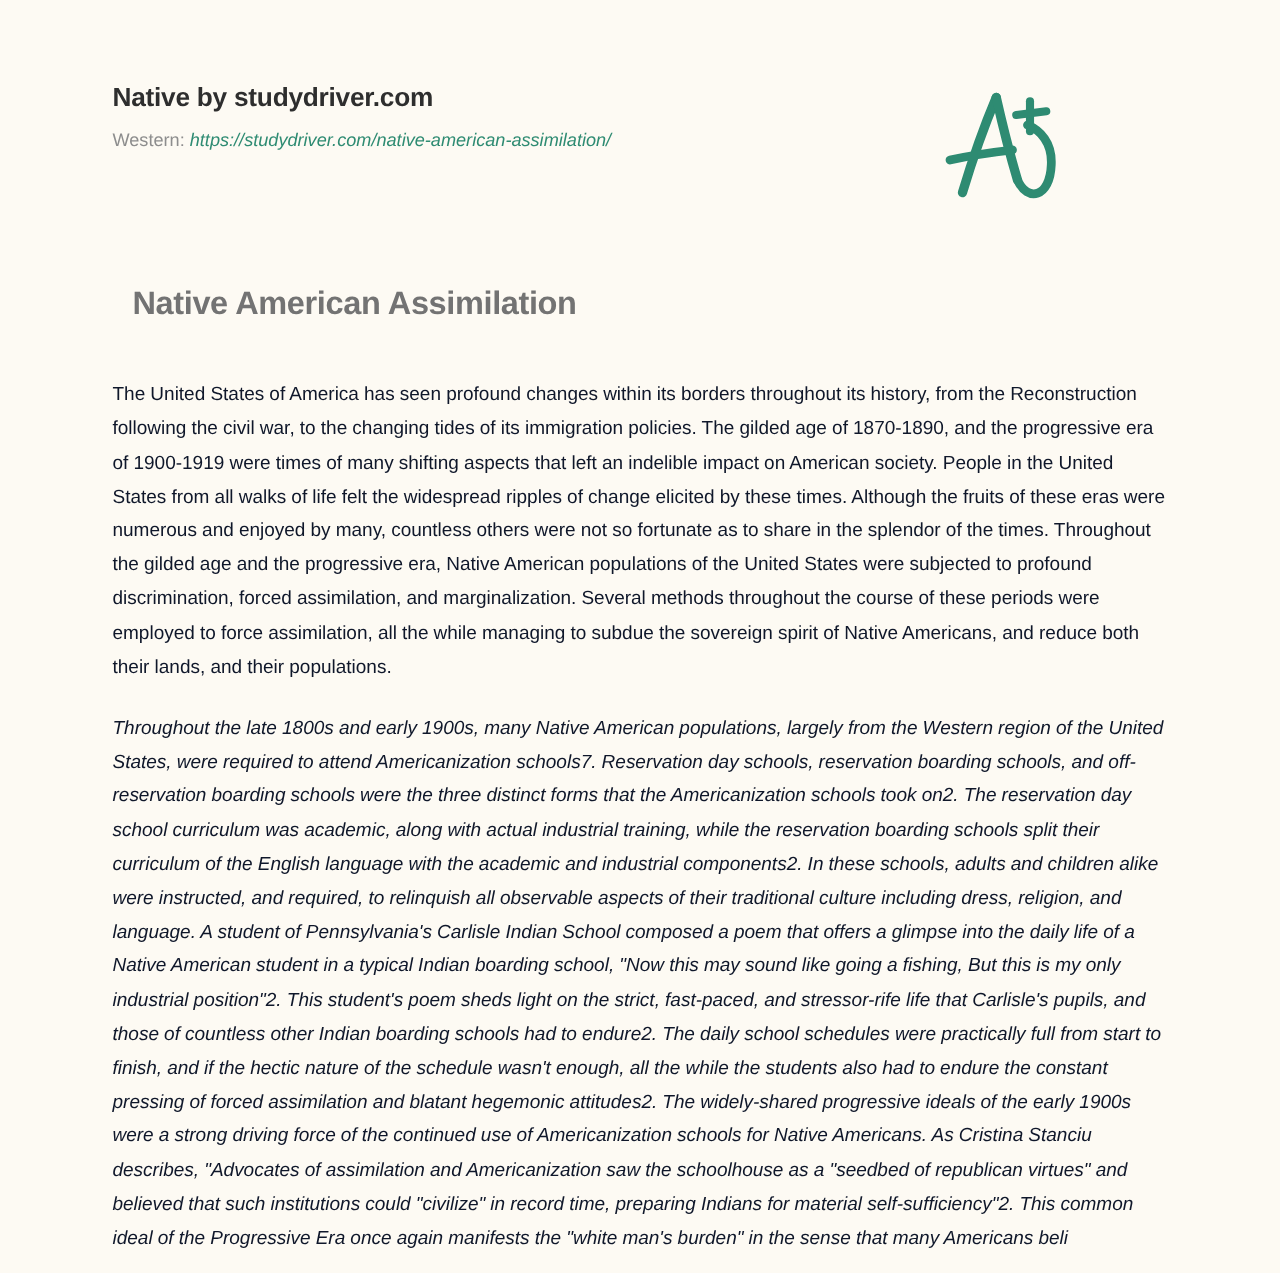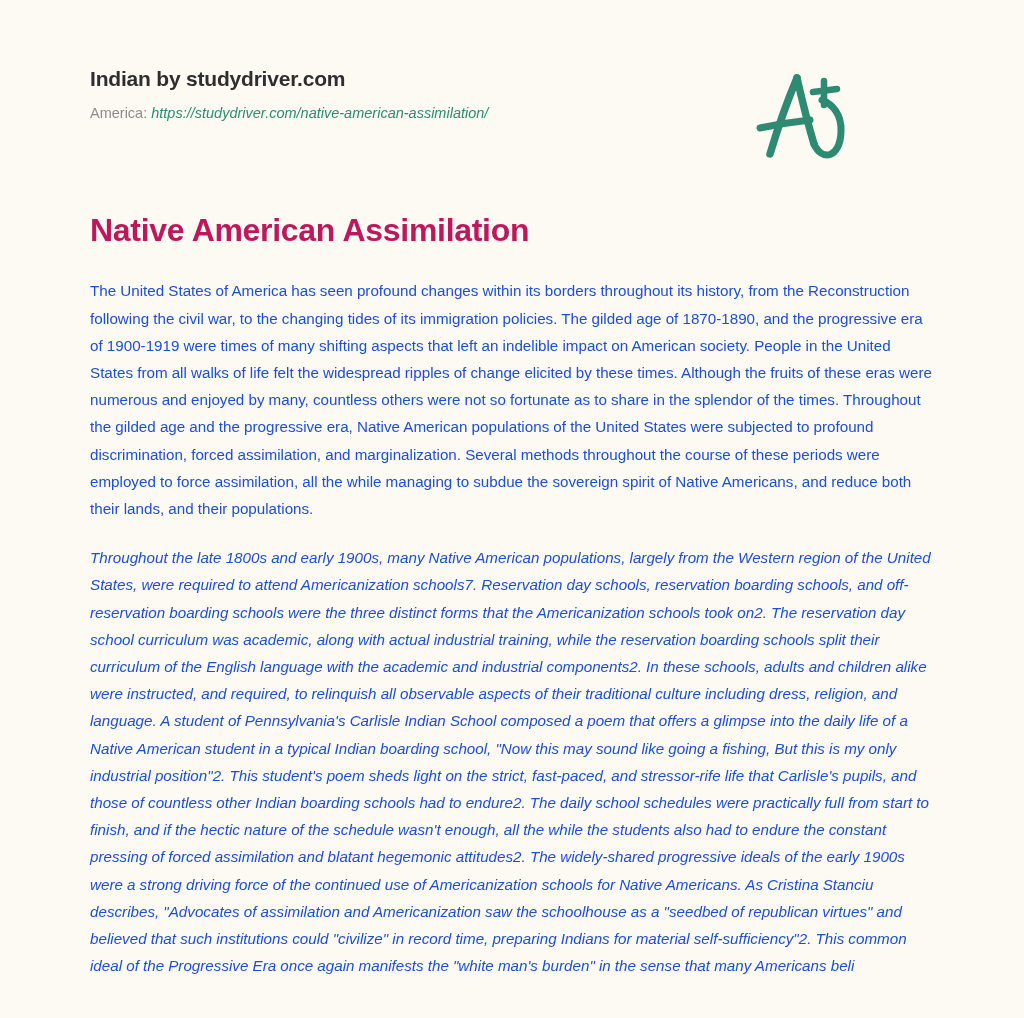--- a/index.html
+++ b/index.html
@@ -59,56 +59,56 @@
     position: absolute;
     top: 62px;
     right: 74px;
     width: 120px;
     height: 105px;
     pointer-events: none;
   }
 
   
   .doc-title {
-    margin: 0;
+    margin: 16px;
     padding-top: 96px;
-    font-size: 32px;
+    font-size: 26px;
     font-weight: bold;
-    color: #be185d;
+    color: #737373;
     letter-spacing: -0.3px;
     line-height: 1.2;
   }
 
   
   .body-copy {
     padding-top: 28px;
     width: 846px;
   }
   .body-copy p {
     margin: 0 0 22px 0;
     font-size: 15.2px;
     line-height: 27.2px;
-    color: #1d4ed8;
+    color: #0f172a;
     text-align: left;
     word-spacing: -0.1px;
   }
   .body-copy p:last-child {
     margin-bottom: 0;
     font-style: italic;
   }
 </style>
 </head>
 <body>
 
 <div class="page">
 
   <div class="header">
-    <div class="byline">Indian by studydriver.com</div>
+    <div class="byline">Native by studydriver.com</div>
     <div class="source-line">
-      <span class="source-label">America:</span>
+      <span class="source-label">Western:</span>
       <a class="source-url" href="#">https://studydriver.com/native-american-assimilation/</a>
     </div>
 
     <div class="logo">
       <svg viewBox="0 0 120 105" width="120" height="105" aria-hidden="true">
         <g fill="none" stroke="#2e8b72" stroke-linecap="round" stroke-linejoin="round">
 
           <path d="M30 92 C 36 72, 46 42, 57 16" stroke-width="7.5"></path>
 
           <path d="M57 16 C 62 38, 68 62, 74 82" stroke-width="7.5"></path>

